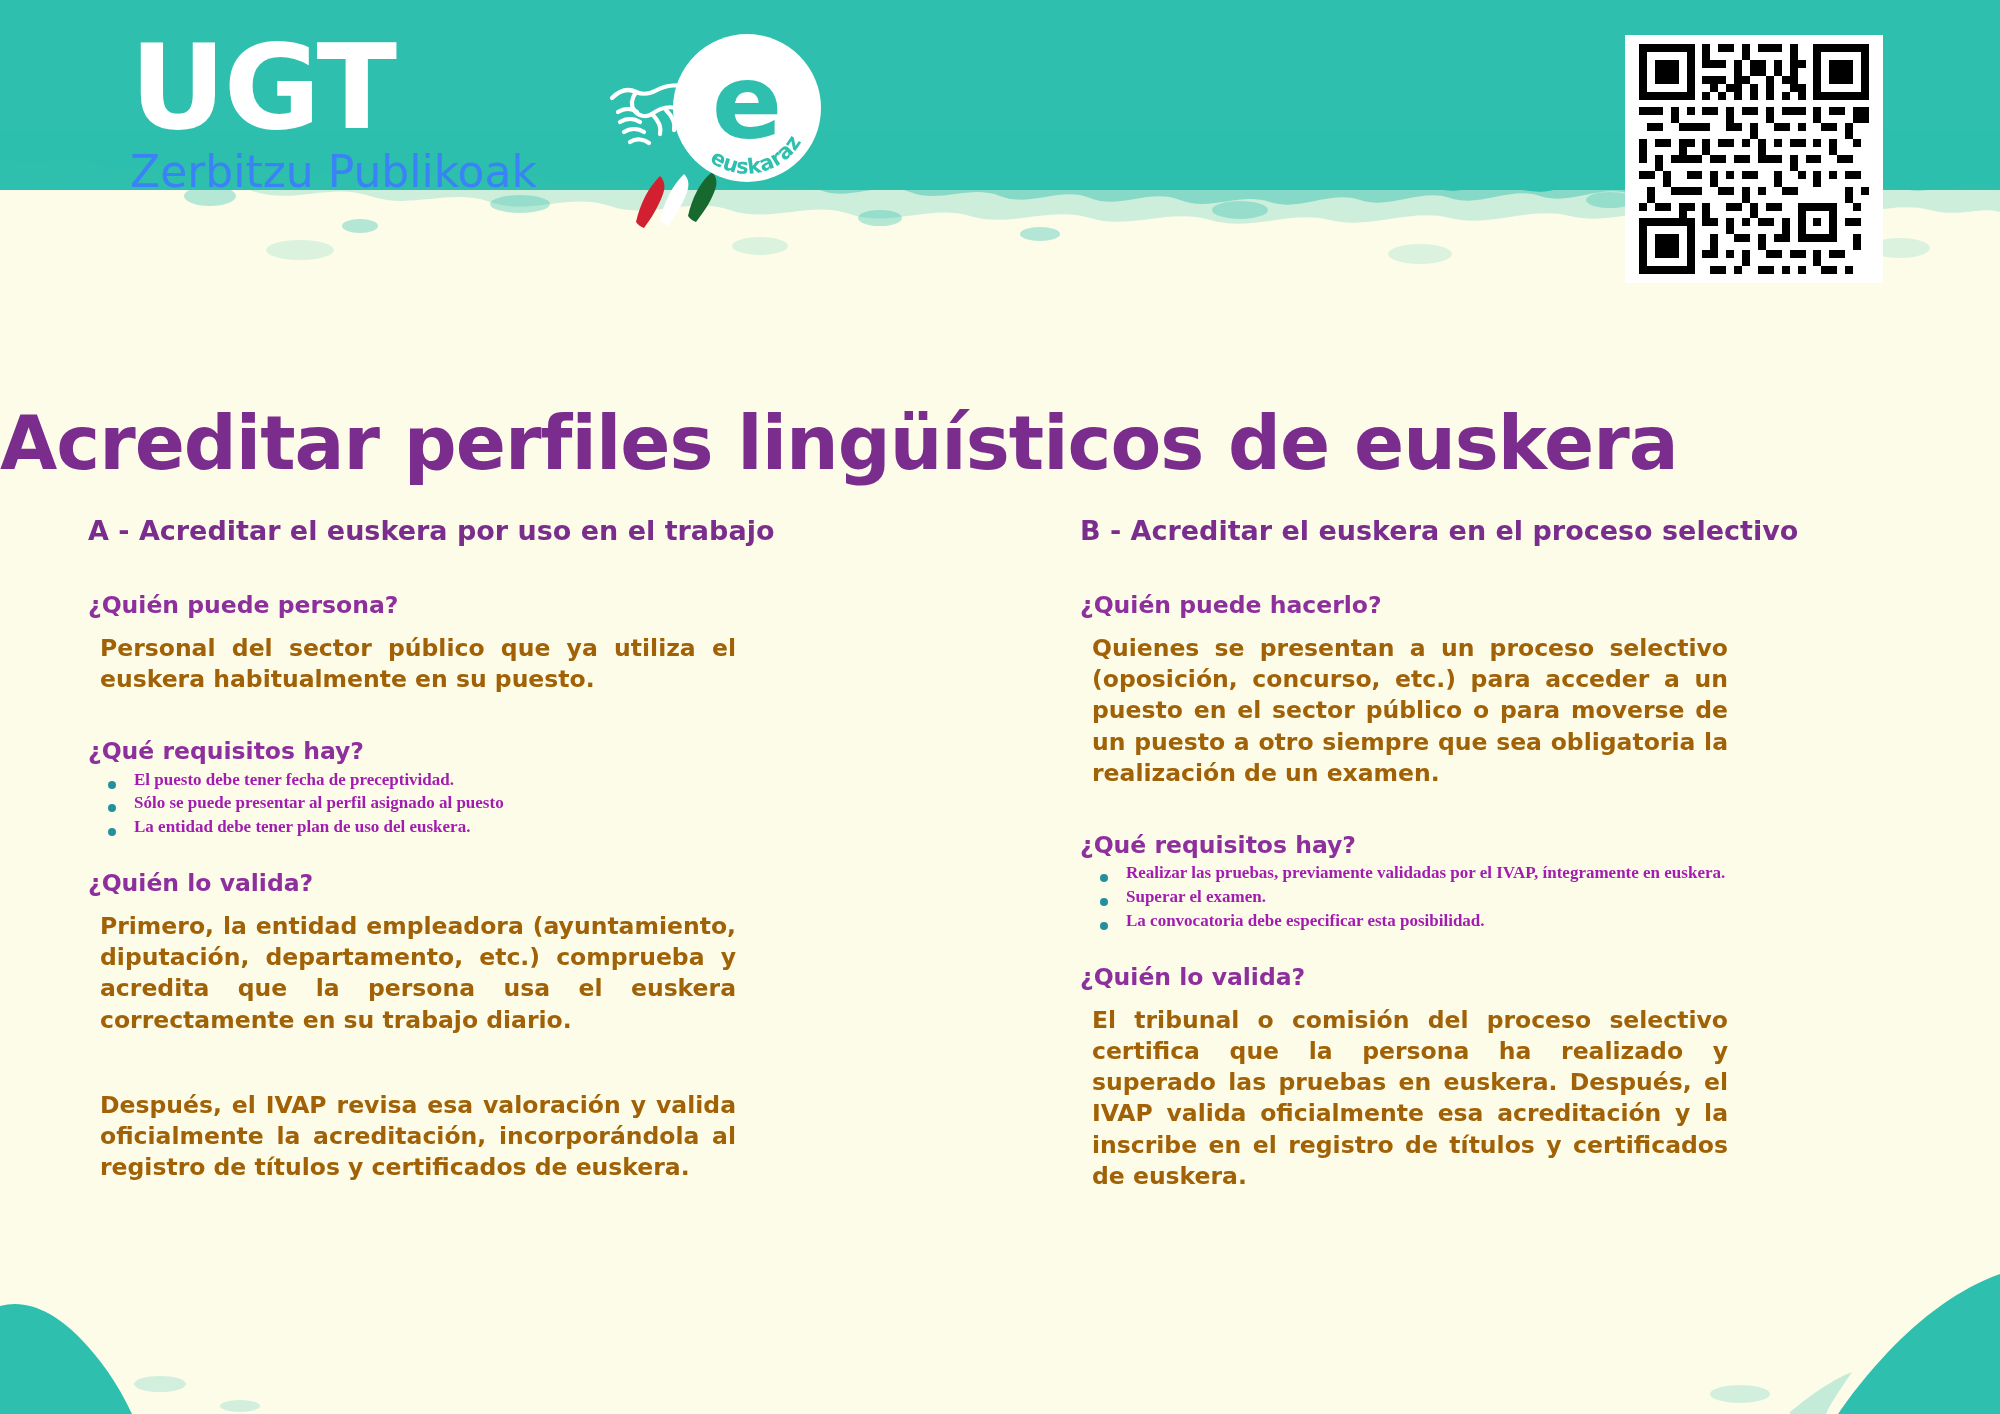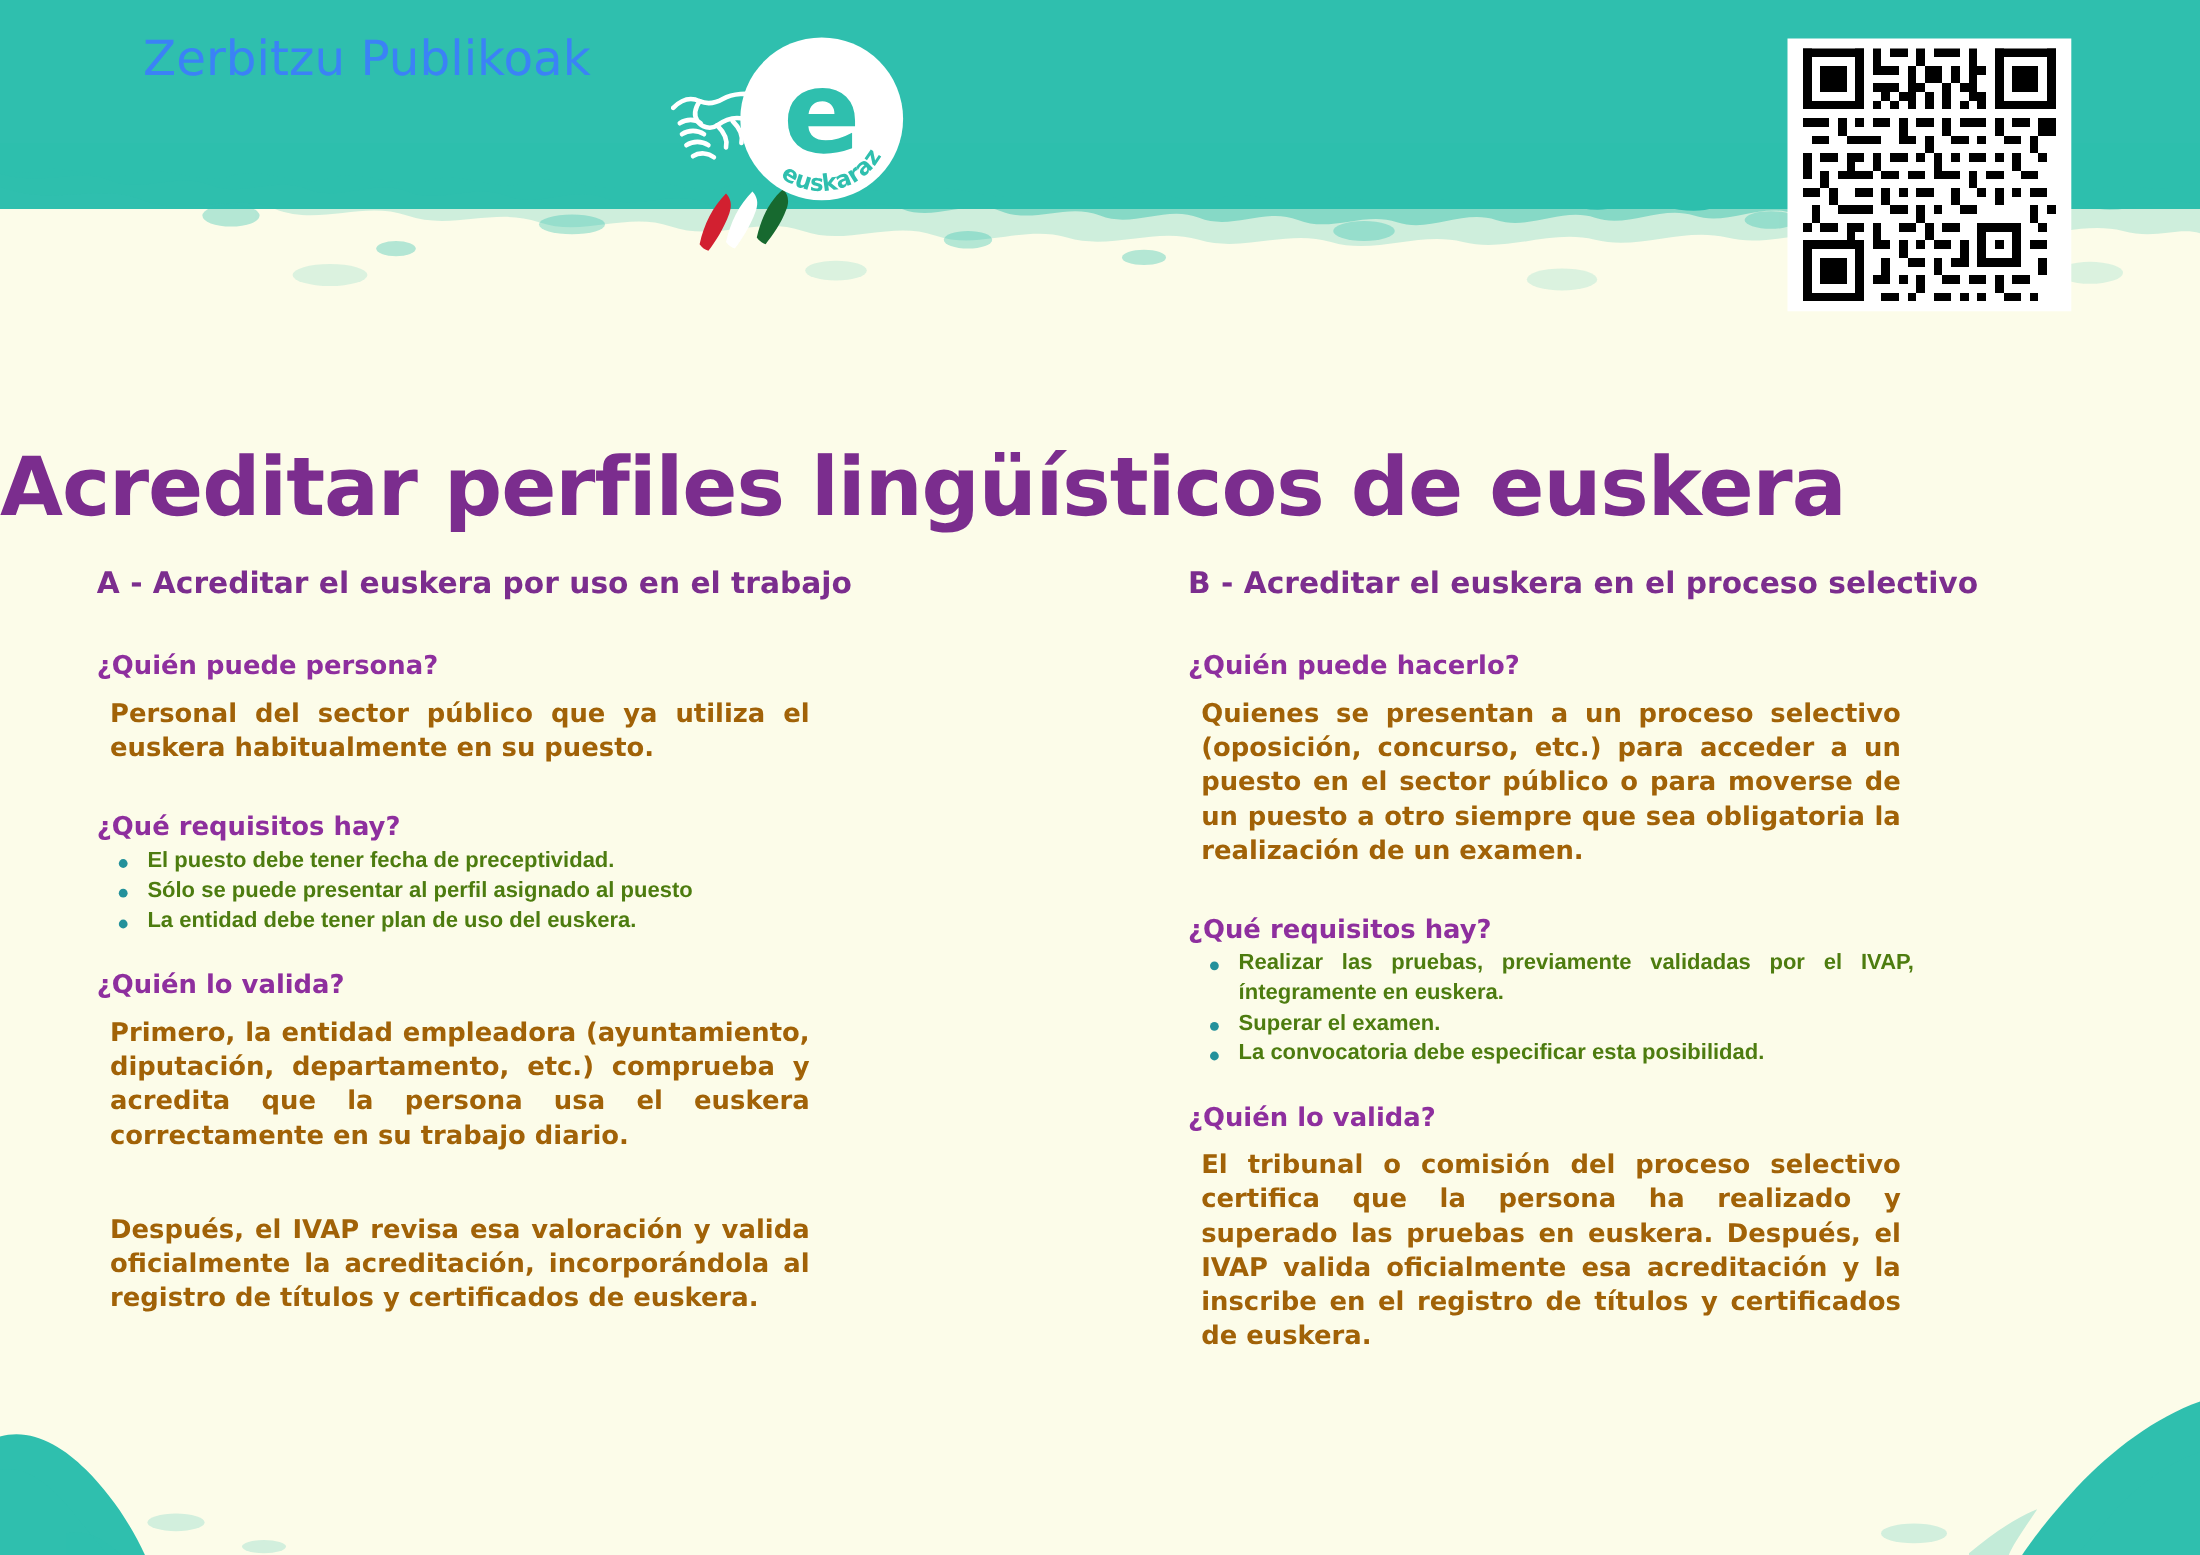--- a/index.html
+++ b/index.html
@@ -81,22 +81,22 @@
   .p{
     color:#a16207;font-weight:bold;font-size:23.5px;line-height:1.33;
     font-family:"DejaVu Sans", sans-serif;text-align:justify;margin:12px;
   }
   .gap{height:30px;}
 
   ul.bullets{
     margin:2px 0 0 0;padding:0;list-style:none;
   }
   ul.bullets li{
-    position:relative;color:#4d7c0f;font-weight:bold;font-size:20px;
-    line-height:1.33;font-family:Liberation Sans, sans-serif;
+    position:relative;color:#a21caf;font-weight:bold;font-size:17px;
+    line-height:1.33;font-family:Liberation Serif, serif;
     padding-left:46px;margin-bottom:1px;
   }
   ul.bullets li .dot{
     position:absolute;left:20px;top:12px;width:8px;height:8px;border-radius:50%;
     background:#23919b;
   }
   ul.bullets.just li{text-align:justify;}
 </style>
 </head>
 <body>
@@ -142,20 +142,21 @@
         <ellipse cx="300" cy="120" rx="34" ry="10"></ellipse>
         <ellipse cx="760" cy="116" rx="28" ry="9"></ellipse>
         <ellipse cx="1420" cy="124" rx="32" ry="10"></ellipse>
         <ellipse cx="1900" cy="118" rx="30" ry="10"></ellipse>
       </g>
     </svg>
   </div>
 </div>
 
 <div class="logo-area">
+  <div class="ugt-word">UGT</div>
   <div class="ugt-sub">Zerbitzu Publikoak</div>
 
   <svg class="handshake" viewBox="0 0 120 86" xmlns="http://www.w3.org/2000/svg">
     <g fill="none" stroke="#ffffff" stroke-width="4.2" stroke-linecap="round" stroke-linejoin="round">
       <path d="M2,24 C10,16 18,14 26,18 C33,21 40,20 47,16 C56,11 70,10 80,13 L112,16"></path>
       <path d="M26,18 C22,24 20,30 24,36 C28,42 36,44 42,40"></path>
       <path d="M42,40 C50,34 58,32 66,34 L96,36"></path>
       <path d="M8,38 C14,34 22,34 27,38"></path>
       <path d="M10,48 C16,44 24,44 30,48"></path>
       <path d="M14,58 C20,54 28,54 34,58"></path>

